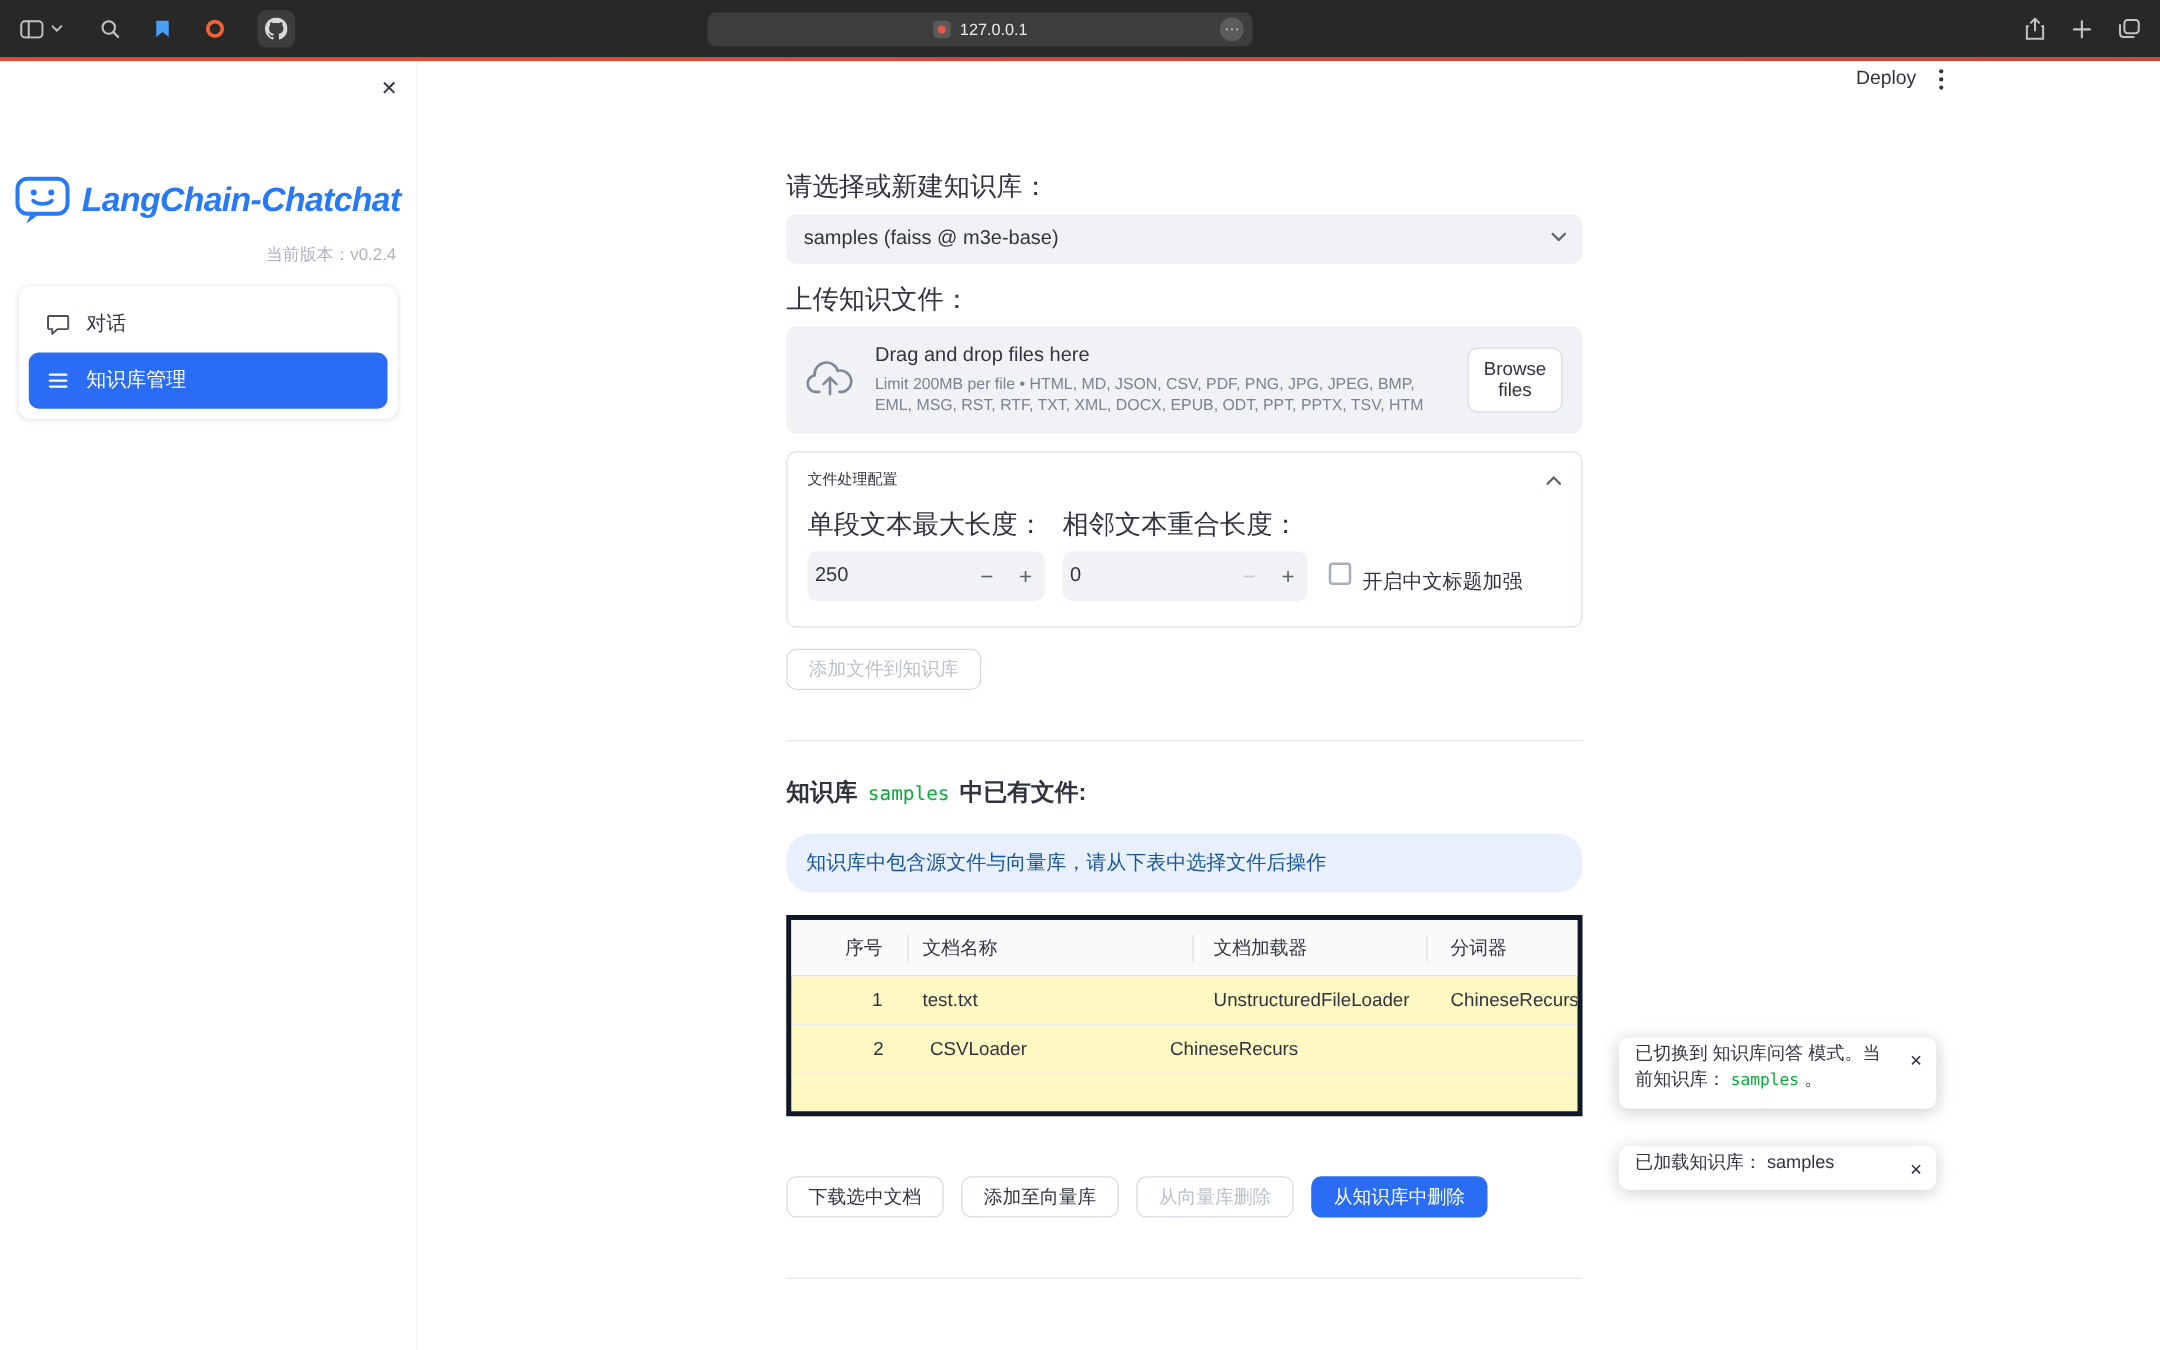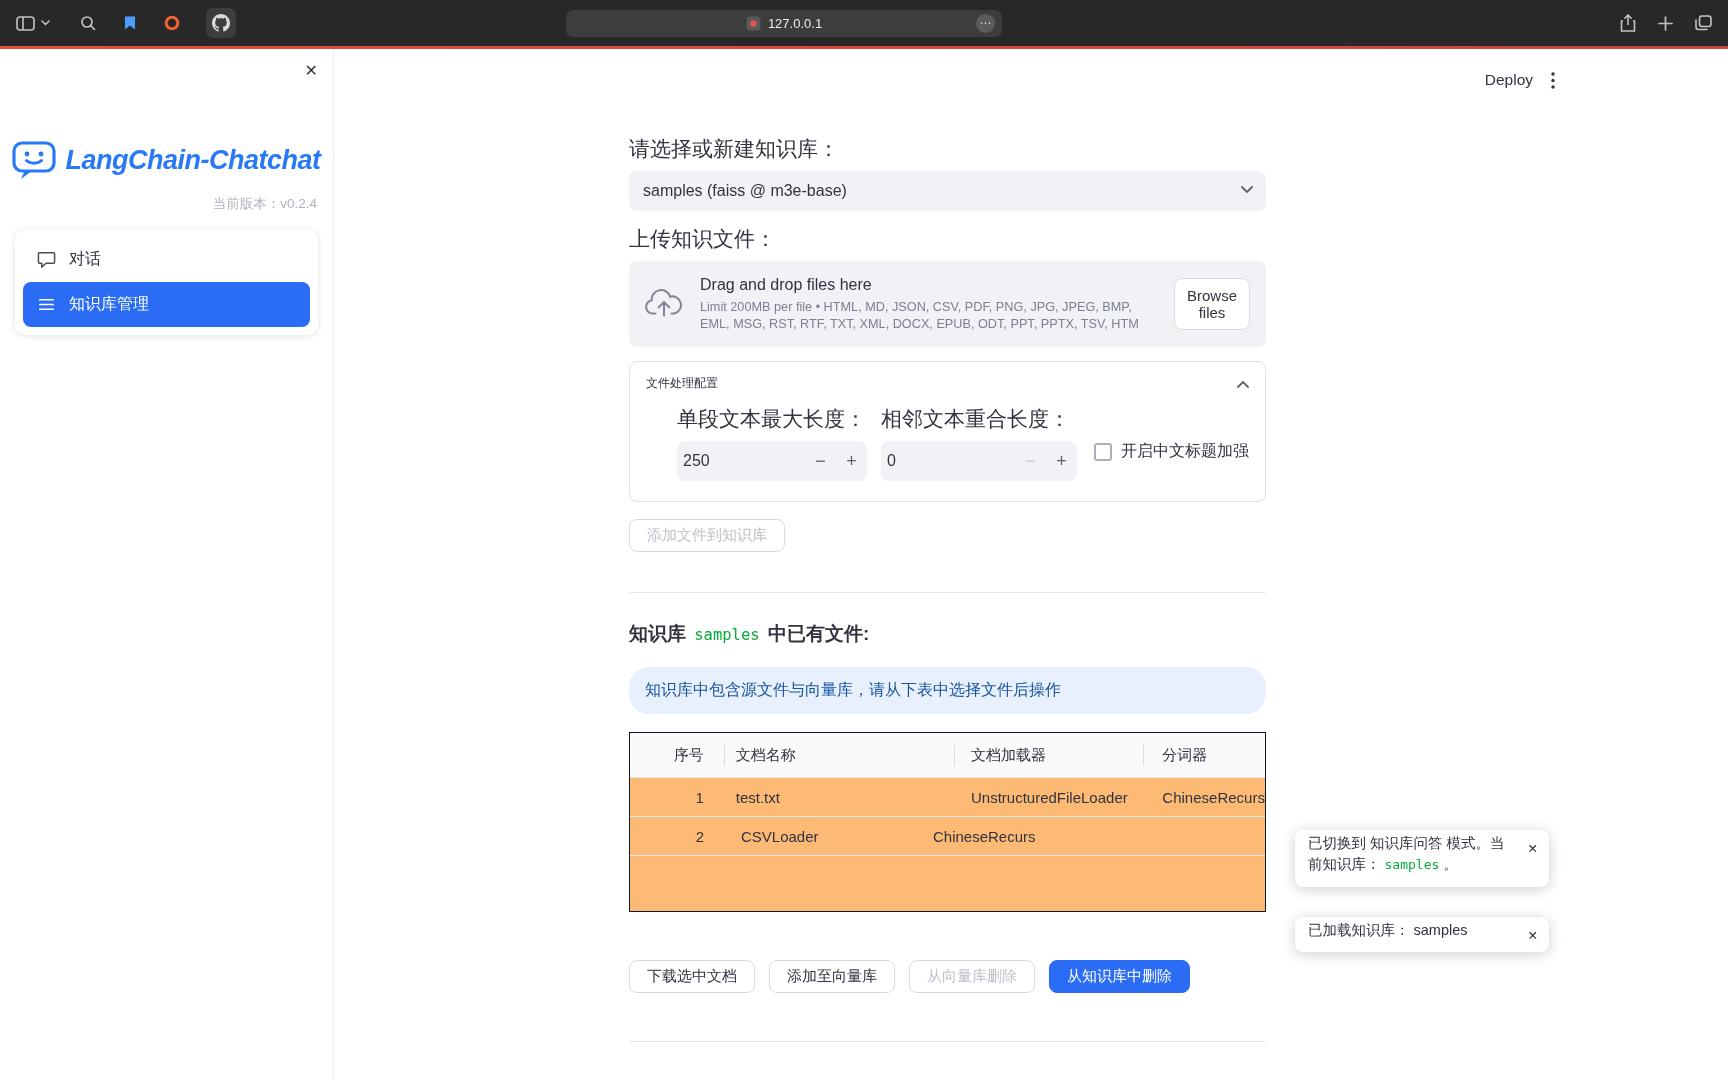--- a/index.html
+++ b/index.html
@@ -72,21 +72,21 @@
     box-shadow: 0 1px 6px rgba(0,0,0,0.12); padding: 8px;
   }
   .menu-item {
     height: 45px; border-radius: 8px; display: flex; align-items: center; gap: 13px;
     padding: 0 14px; font-size: 16px; color: #31333f; cursor: pointer;
   }
   .menu-item.selected { background: var(--accent-blue, #2a6df4); color: #ffffff; }
   
   .main { flex: 1; position: relative; background: #ffffff; }
   .deploy-row {
-    position: absolute; top: 22px; right: 173px;
+    position: absolute; top: 5px; right: 173px;
     display: flex; align-items: center; gap: 18px; justify-content: center;
   }
   .deploy-label { font-size: 15.5px; color: #31333f; cursor: pointer; }
   .content { width: 637px; margin-left: 295px; padding-top: 86px; }
   .field-label { font-size: 21px; color: #31333f; margin-bottom: 8px; }
   .selectbox {
     height: 40px; background: #f0f2f6; border-radius: 8px;
     display: flex; align-items: center; padding: 0 14px;
     font-size: 16px; color: #31333f; margin-bottom: 14px;
     position: relative; cursor: pointer;
@@ -105,33 +105,33 @@
     border: 1px solid #d5dae3; border-radius: 8px;
     font-size: 15px; color: #31333f; text-align: center;
     display: flex; align-items: center; justify-content: center; padding: 4px 10px;
     cursor: pointer;
   }
   .expander { border: 1px solid #dde1e8; border-radius: 8px; margin-bottom: 17px; }
   .exp-header {
     display: flex; justify-content: space-between; align-items: center;
     padding: 13px 16px 9px 16px; font-size: 12px; color: #31333f; cursor: pointer;
   }
-  .exp-body { padding: 4px 16px 20px 16px; display: flex; gap: 14px; align-items: flex-start; justify-content: flex-end; }
+  .exp-body { padding: 4px 16px 20px 16px; display: flex; gap: 14px; align-items: flex-start; }
   .num-group-1 { width: 190px; }
   .num-group-2 { width: 196px; }
   .num-input {
     height: 40px; background: #f0f2f6; border-radius: 8px;
     display: flex; align-items: center; font-size: 16px; color: #31333f;
   }
   .num-value { flex: 1; padding-left: 6px; }
   .step-btn { width: 31px; text-align: center; font-size: 18px; color: #5c616c; cursor: pointer; }
   .step-btn.disabled { color: #c6cad2; }
   .checkbox-group { margin-top: 36px; margin-left: 3px; display: flex; align-items: center; gap: 9px; cursor: pointer; }
   .checkbox-box { width: 18px; height: 18px; border: 2px solid #a9aeb9; border-radius: 3px; background: #fff; flex-shrink: 0; }
-  .checkbox-label { font-size: 16px; color: #31333f; }
+  .checkbox-label { font-size: 16px; color: #31333f; margin-top: 14px; }
   .btn {
     height: 33px; padding: 0 17px; border-radius: 8px; font-size: 15px;
     display: inline-flex; align-items: center; justify-content: center;
     background: #ffffff; border: 1px solid #d5dae3; color: #31333f; cursor: pointer;
     white-space: nowrap;
   }
   .btn.disabled { color: #bcc0c9; }
   .btn.primary { background: var(--accent-blue, #2a6df4); border: 1px solid var(--accent-blue, #2a6df4); color: #ffffff; }
   .divider { border: none; border-top: 1px solid #e8e8ec; }
   .hr-1 { margin: 40px 0 0 0; }
@@ -139,22 +139,22 @@
   .kb-heading { margin-top: 28px; margin-bottom: 20px; font-size: 19px; font-weight: 600; color: #31333f; }
   .kb-heading .code-inline {
     font-family: "DejaVu Sans Mono", monospace; font-size: 15.5px; font-weight: 400;
     color: var(--code-green, #09ab3b); margin: 0 3px;
   }
   .info-banner {
     background: var(--info-bg, #e7f0fc); color: var(--info-text, #17549e);
     border-radius: 20px; padding: 13px 16px; font-size: 16px; margin-bottom: 18px;
   }
   .files-table {
-    border: 1px solid #0f172a; height: 180px; margin-bottom: 25px;
-    background: #fdba74; overflow: hidden; font-size: 15px;
+    border: 4px solid #0f172a; height: 161px; margin-bottom: 25px;
+    background: #fef9c3; overflow: hidden; font-size: 15px;
   }
   .thead { display: flex; height: 45px; background: #fafafb; border-bottom: 1px solid #e3e3e8; }
   .th { display: flex; align-items: center; color: #31333f; position: relative; }
   .th:not(:last-child)::after {
     content: ""; position: absolute; right: 0; top: 12px; height: 21px; width: 1px; background: #d9dce3;
   }
   .tr { display: flex; height: 39px; align-items: center; border-bottom: 1px solid #ededf1; cursor: pointer; }
   .td { color: #31333f; }
   .col-1 { width: 95px; justify-content: flex-end; text-align: right; padding-right: 21px; }
   .col-2 { width: 231px; padding-left: 11px; }

